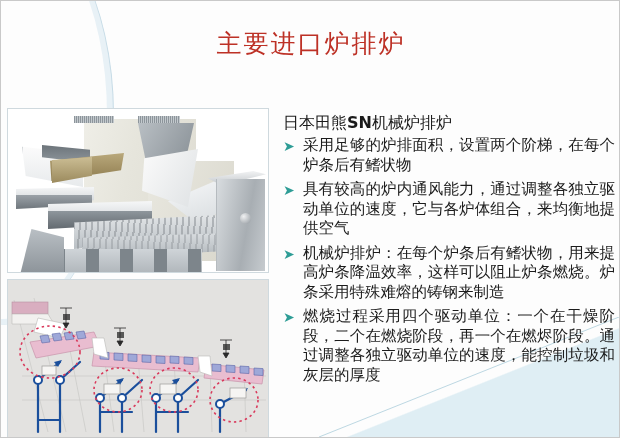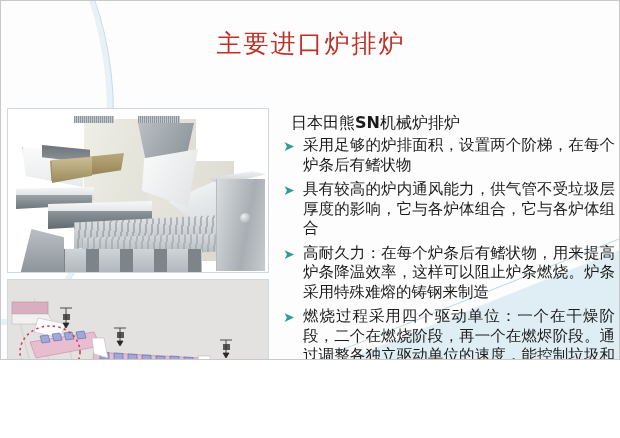--- a/index.html
+++ b/index.html
@@ -4,21 +4,21 @@
 <style>
   html,body{margin:0;padding:0;}
   body{
     width:620px;height:438px;
     background:#ffffff;
     font-family:"DejaVu Sans","Liberation Sans",sans-serif;
     overflow:hidden;
   }
   #slide{
     position:relative;
-    width:620px;height:360px;
+    width:620px;height:438px;
     background:#fdfdfd;
     box-sizing:border-box;
     border:1px solid #c9c9c9;
     overflow:hidden;
   }
 
   
   .deco-arc{
     position:absolute;left:-118px;top:-96px;
     width:230px;height:420px;
@@ -185,21 +185,21 @@
 
   
   .b-bg{position:absolute;inset:0;background:#e3e2e0;}
 
   
   .textcol{
     position:absolute;left:282px;top:112px;width:332px;
   }
   .heading{
     font-size:16px;color:#1a1a1a;line-height:20px;
-    margin:0 0 3px 8px;white-space:nowrap;
+    margin:0 0 3px 0;white-space:nowrap;
   }
   .heading b{font-weight:bold;}
   .bullets{list-style:none;margin:0;padding:0;}
   .bullets li{
     position:relative;
     padding-left:20px;
     margin:0 0 5px 0;
     font-size:15.5px;
     line-height:19.5px;
     color:#1c1c1c;
@@ -381,25 +381,25 @@
   <div class="textcol">
     <p class="heading"><span>日本田熊</span><b>SN</b><span>机械炉排炉</span></p>
 
     <ul class="bullets">
       <li>
         <span class="arrow">➤</span>
         <span>采用足够的炉排面积，设置两个阶梯，在每个炉条后有鳍状物</span>
       </li>
       <li>
         <span class="arrow">➤</span>
-        <span>具有较高的炉内通风能力，供气管不受垃圾层厚度的影响，它与各炉体组合，它与各炉体组合</span>
+        <span>具有较高的炉内通风能力，通过调整各独立驱动单位的速度，它与各炉体组合，来均衡地提供空气</span>
       </li>
       <li>
         <span class="arrow">➤</span>
-        <span>高耐久力：在每个炉条后有鳍状物，用来提高炉条降温效率，这样可以阻止炉条燃烧。炉条采用特殊难熔的铸钢来制造</span>
+        <span>机械炉排炉：在每个炉条后有鳍状物，用来提高炉条降温效率，这样可以阻止炉条燃烧。炉条采用特殊难熔的铸钢来制造</span>
       </li>
       <li>
         <span class="arrow">➤</span>
         <span>燃烧过程采用四个驱动单位：一个在干燥阶段，二个在燃烧阶段，再一个在燃烬阶段。通过调整各独立驱动单位的速度，能控制垃圾和灰层的厚度</span>
       </li>
     </ul>
   </div>
 
 </div>
 

